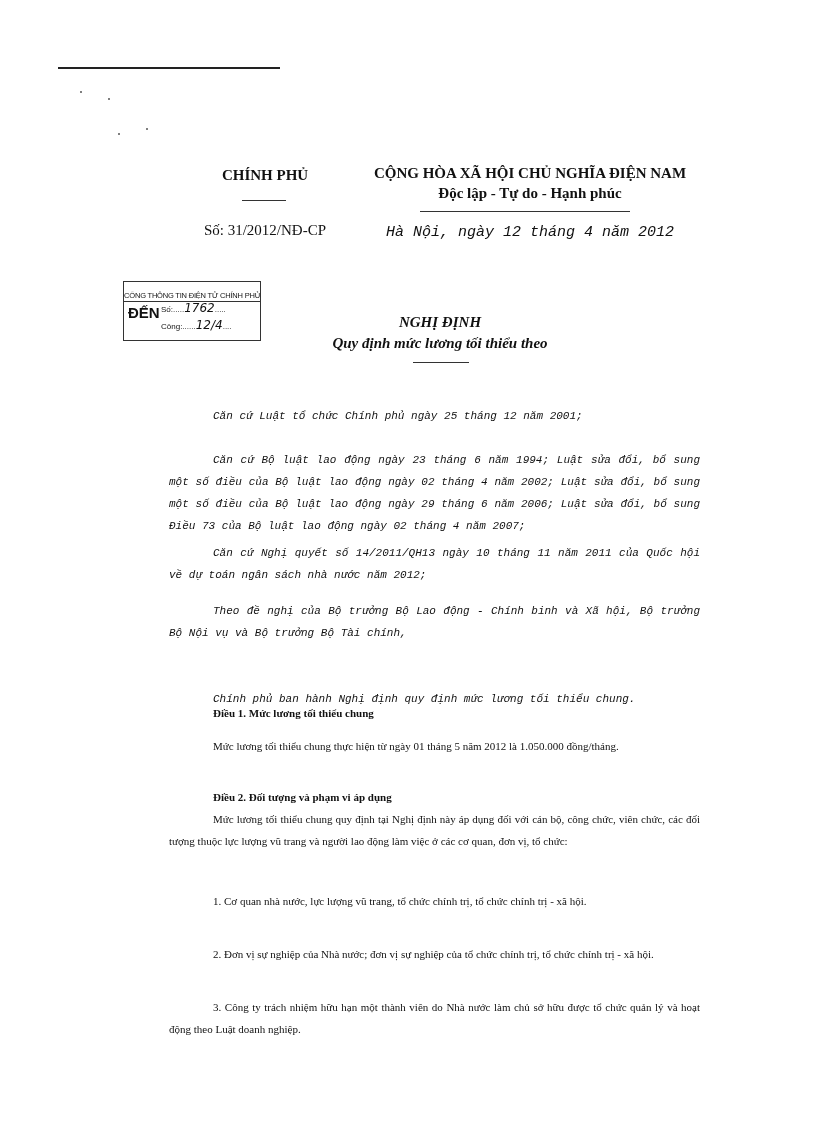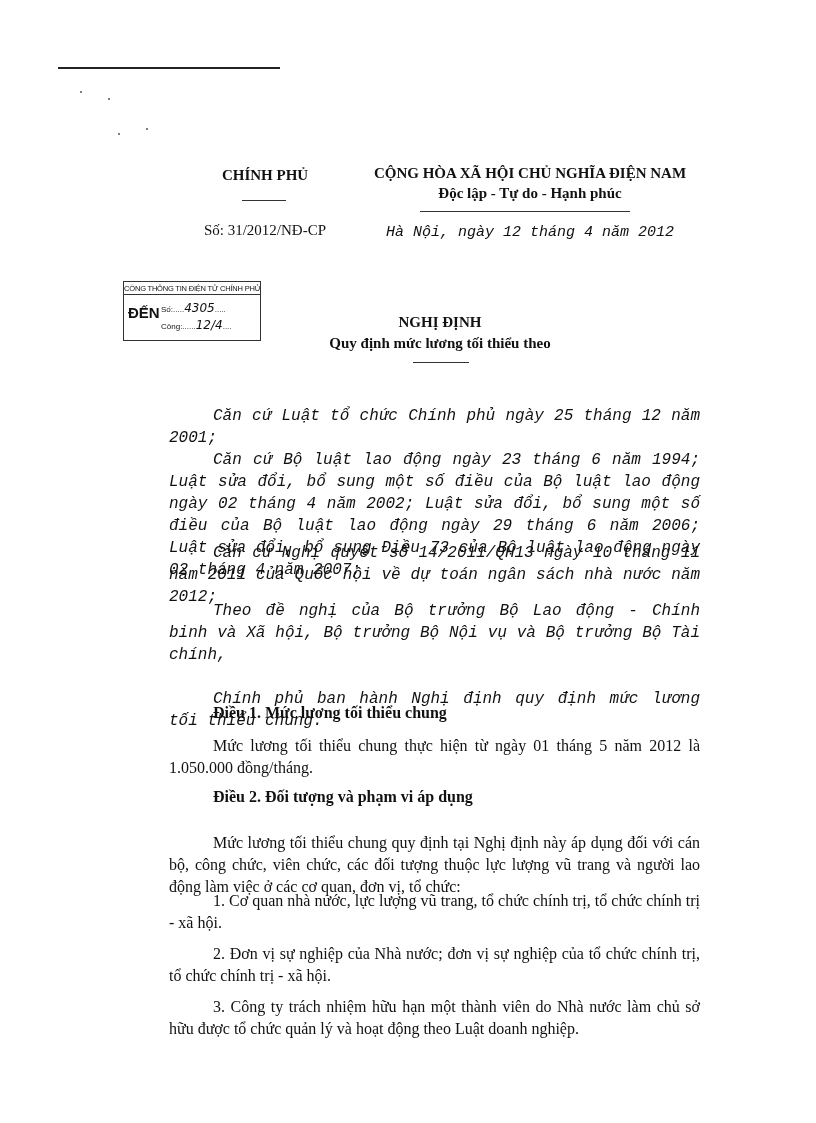--- a/index.html
+++ b/index.html
@@ -10,26 +10,26 @@
   .speck { width: 2px; height: 2px; background: #555; border-radius: 1px; }
   .hdr-left { left: 190px; width: 150px; text-align: center; }
   .hdr-right { left: 360px; width: 340px; text-align: center; }
   .bold { font-weight: bold; }
   .ital { font-style: italic; font-family: Liberation Mono, monospace; }
   .f15 { font-size: 15px; }
   .rule { height: 1px; background: #333; }
   .stamp { left: 123px; top: 281px; width: 136px; height: 58px; border: 1.5px solid #333;
            font-family: "Liberation Sans", "DejaVu Sans", sans-serif; }
   .stamp-top { font-size: 7.5px; text-align: center; border-bottom: 1.2px solid #333;
-               padding: 2px 0 1px 0; letter-spacing: -0.2px; }
+               padding: 2px 0 1px 0; letter-spacing: -0.2px; margin-top: 7px; }
   .stamp-den { position: absolute; left: 4px; top: 22px; font-size: 15px; font-weight: bold; }
   .stamp-line { position: absolute; left: 37px; font-size: 8px; white-space: nowrap; }
   .stamp-line .hand { font-family: "DejaVu Sans", sans-serif; font-style: italic; font-size: 12px; }
-  .title { left: 250px; width: 380px; text-align: center; }
-  .para { position: absolute; left: 169px; width: 531px; font-size: 16px; line-height: 22px;
+  .title { left: 250px; width: 380px; text-align: center; font-style: italic; }
+  .para { position: absolute; left: 169px; width: 531px; font-size: 11px; line-height: 22px;
           text-align: justify; }
   .para .ind { display: inline-block; width: 44px; }
 </style>
 </head>
 <body>
 
 <div class="abs topline"></div>
 <div class="abs speck" style="left:80px;top:91px"></div>
 <div class="abs speck" style="left:108px;top:98px"></div>
 <div class="abs speck" style="left:146px;top:128px"></div>
@@ -41,37 +41,37 @@
 
 <div class="abs hdr-right bold f15" style="top:165px">CỘNG HÒA XÃ HỘI CHỦ NGHĨA ĐIỆN NAM</div>
 <div class="abs hdr-right bold f15" style="top:185px">Độc lập - Tự do - Hạnh phúc</div>
 <div class="abs rule" style="left:420px;top:211px;width:210px"></div>
 <div class="abs hdr-right ital f15" style="top:224px">Hà Nội, ngày 12 tháng 4 năm 2012</div>
 
 <div class="abs stamp">
   <div class="stamp-top">CỔNG THÔNG TIN ĐIỆN TỬ CHÍNH PHỦ</div>
   <div class="stamp-den">ĐẾN</div>
   <div class="stamp-line" style="top:19px">
-    <span>Số:</span>.....<span class="hand">4305</span>.....
+    <span>Số:</span>.....<span class="hand">1762</span>.....
   </div>
   <div class="stamp-line" style="top:36px">
     <span>Công:</span>......<span class="hand">12/4</span>....
   </div>
 </div>
 
 <div class="abs title bold f15" style="top:314px">NGHỊ ĐỊNH</div>
 <div class="abs title bold f15" style="top:335px">Quy định mức lương tối thiểu theo</div>
 <div class="abs rule" style="left:413px;top:362px;width:56px"></div>
 
 <div class="para ital" style="top:405px"><span class="ind"></span><span>Căn cứ Luật tổ chức Chính phủ ngày 25 tháng 12 năm 2001;</span></div>
 <div class="para ital" style="top:449px"><span class="ind"></span><span>Căn cứ Bộ luật lao động ngày 23 tháng 6 năm 1994; Luật sửa đổi, bổ sung một số điều của Bộ luật lao động ngày 02 tháng 4 năm 2002; Luật sửa đổi, bổ sung một số điều của Bộ luật lao động ngày 29 tháng 6 năm 2006; Luật sửa đổi, bổ sung Điều 73 của Bộ luật lao động ngày 02 tháng 4 năm 2007;</span></div>
 <div class="para ital" style="top:542px"><span class="ind"></span><span>Căn cứ Nghị quyết số 14/2011/QH13 ngày 10 tháng 11 năm 2011 của Quốc hội về dự toán ngân sách nhà nước năm 2012;</span></div>
 <div class="para ital" style="top:600px"><span class="ind"></span><span>Theo đề nghị của Bộ trưởng Bộ Lao động - Chính binh và Xã hội, Bộ trưởng Bộ Nội vụ và Bộ trưởng Bộ Tài chính,</span></div>
 <div class="para ital" style="top:688px"><span class="ind"></span><span>Chính phủ ban hành Nghị định quy định mức lương tối thiểu chung.</span></div>
 
 <div class="para bold" style="top:702px"><span class="ind"></span><span>Điều 1. Mức lương tối thiểu chung</span></div>
 <div class="para" style="top:735px"><span class="ind"></span><span>Mức lương tối thiểu chung thực hiện từ ngày 01 tháng 5 năm 2012 là 1.050.000 đồng/tháng.</span></div>
 
 <div class="para bold" style="top:786px"><span class="ind"></span><span>Điều 2. Đối tượng và phạm vi áp dụng</span></div>
-<div class="para" style="top:832px"><span class="ind"></span><span>Mức lương tối thiểu chung quy định tại Nghị định này áp dụng đối với cán bộ, công chức, viên chức, các đối tượng thuộc lực lượng vũ trang và người lao động làm việc ở các cơ quan, đơn vị, tổ chức:</span></div>
+<div class="para" style="top:808px"><span class="ind"></span><span>Mức lương tối thiểu chung quy định tại Nghị định này áp dụng đối với cán bộ, công chức, viên chức, các đối tượng thuộc lực lượng vũ trang và người lao động làm việc ở các cơ quan, đơn vị, tổ chức:</span></div>
 <div class="para" style="top:890px"><span class="ind"></span><span>1. Cơ quan nhà nước, lực lượng vũ trang, tổ chức chính trị, tổ chức chính trị - xã hội.</span></div>
 <div class="para" style="top:943px"><span class="ind"></span><span>2. Đơn vị sự nghiệp của Nhà nước; đơn vị sự nghiệp của tổ chức chính trị, tổ chức chính trị - xã hội.</span></div>
 <div class="para" style="top:996px"><span class="ind"></span><span>3. Công ty trách nhiệm hữu hạn một thành viên do Nhà nước làm chủ sở hữu được tổ chức quản lý và hoạt động theo Luật doanh nghiệp.</span></div>
 
 </body></html>

